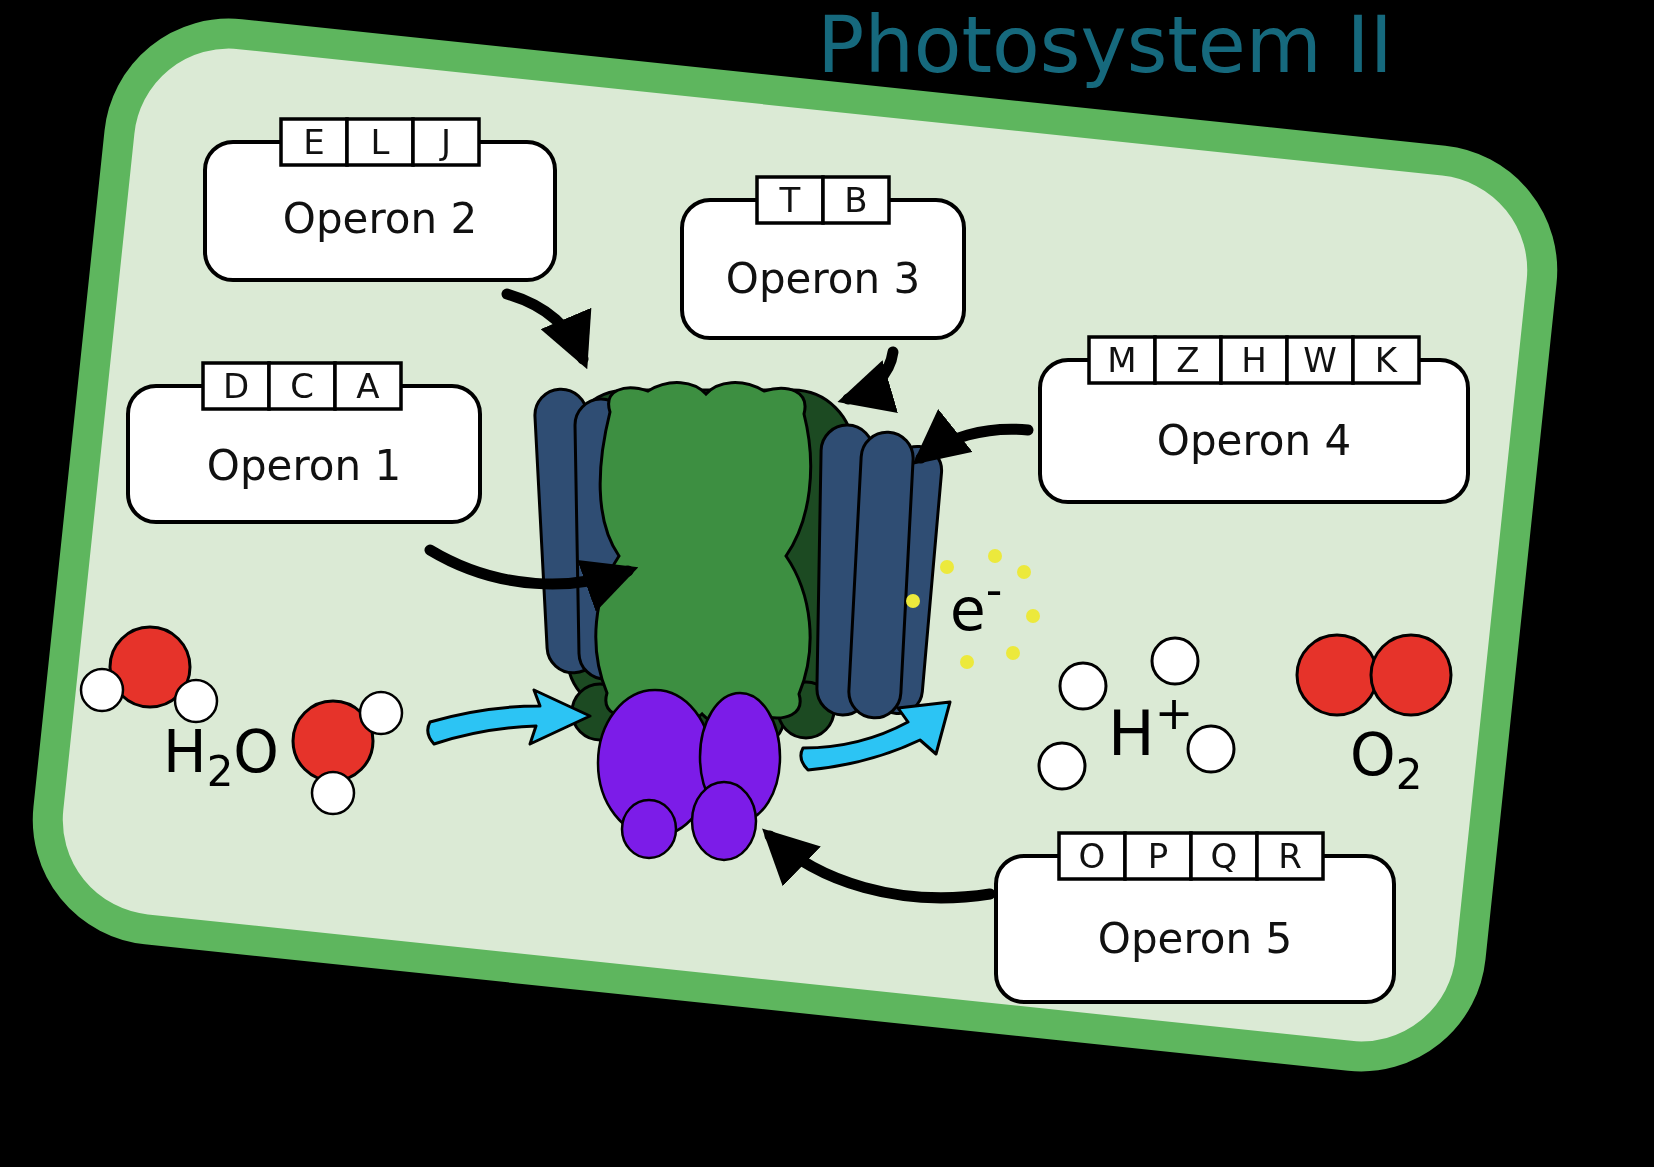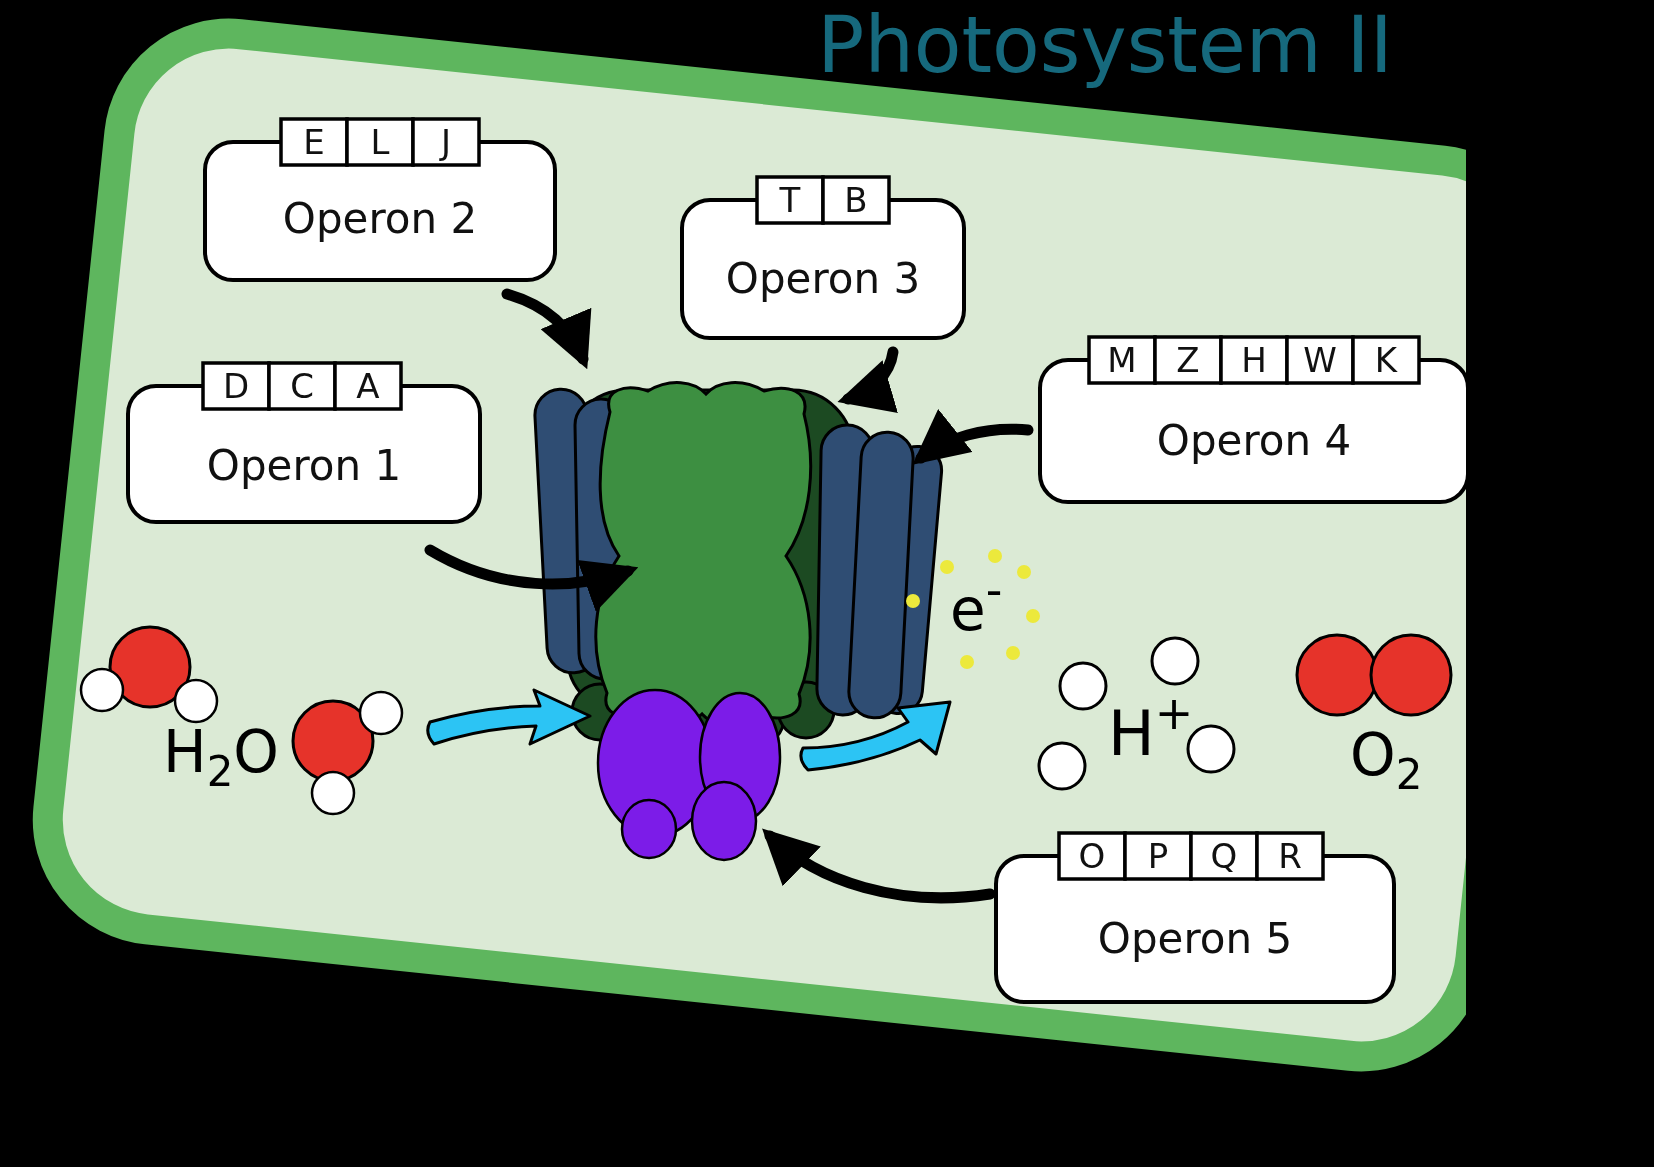--- a/index.html
+++ b/index.html
@@ -1,16 +1,16 @@
 <!DOCTYPE html>
 <html><head>
 <meta charset="utf-8">
 <style>
   html,body{margin:0;padding:0;background:#000;}
-  .stage{position:relative;width:1466px;height:1167px;overflow:hidden;background:#000;
+  .stage{position:relative;width:1654px;height:1167px;overflow:hidden;background:#000;
          font-family:"DejaVu Sans",sans-serif;}
   svg{display:block}
   .op-box{fill:#ffffff;stroke:#000;stroke-width:4;}
   .gene-box{fill:#ffffff;stroke:#000;stroke-width:3.5;}
   .op-label{font-family:"DejaVu Sans",sans-serif;font-size:42px;fill:#111;
             text-anchor:middle;dominant-baseline:central;}
   .gene-letter{font-family:"DejaVu Sans",sans-serif;font-size:34px;fill:#111;
                text-anchor:middle;dominant-baseline:central;}
   .title-text{font-family:"DejaVu Sans",sans-serif;font-size:78px;text-anchor:middle;
               dominant-baseline:central;}

